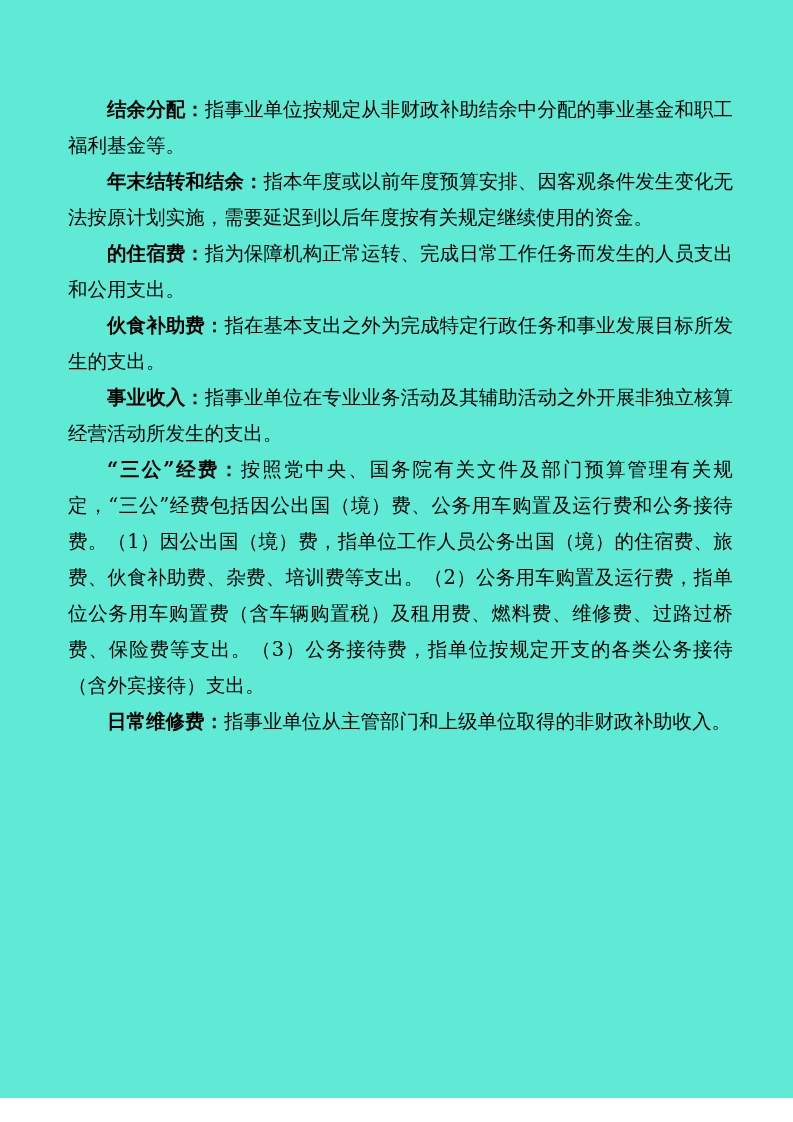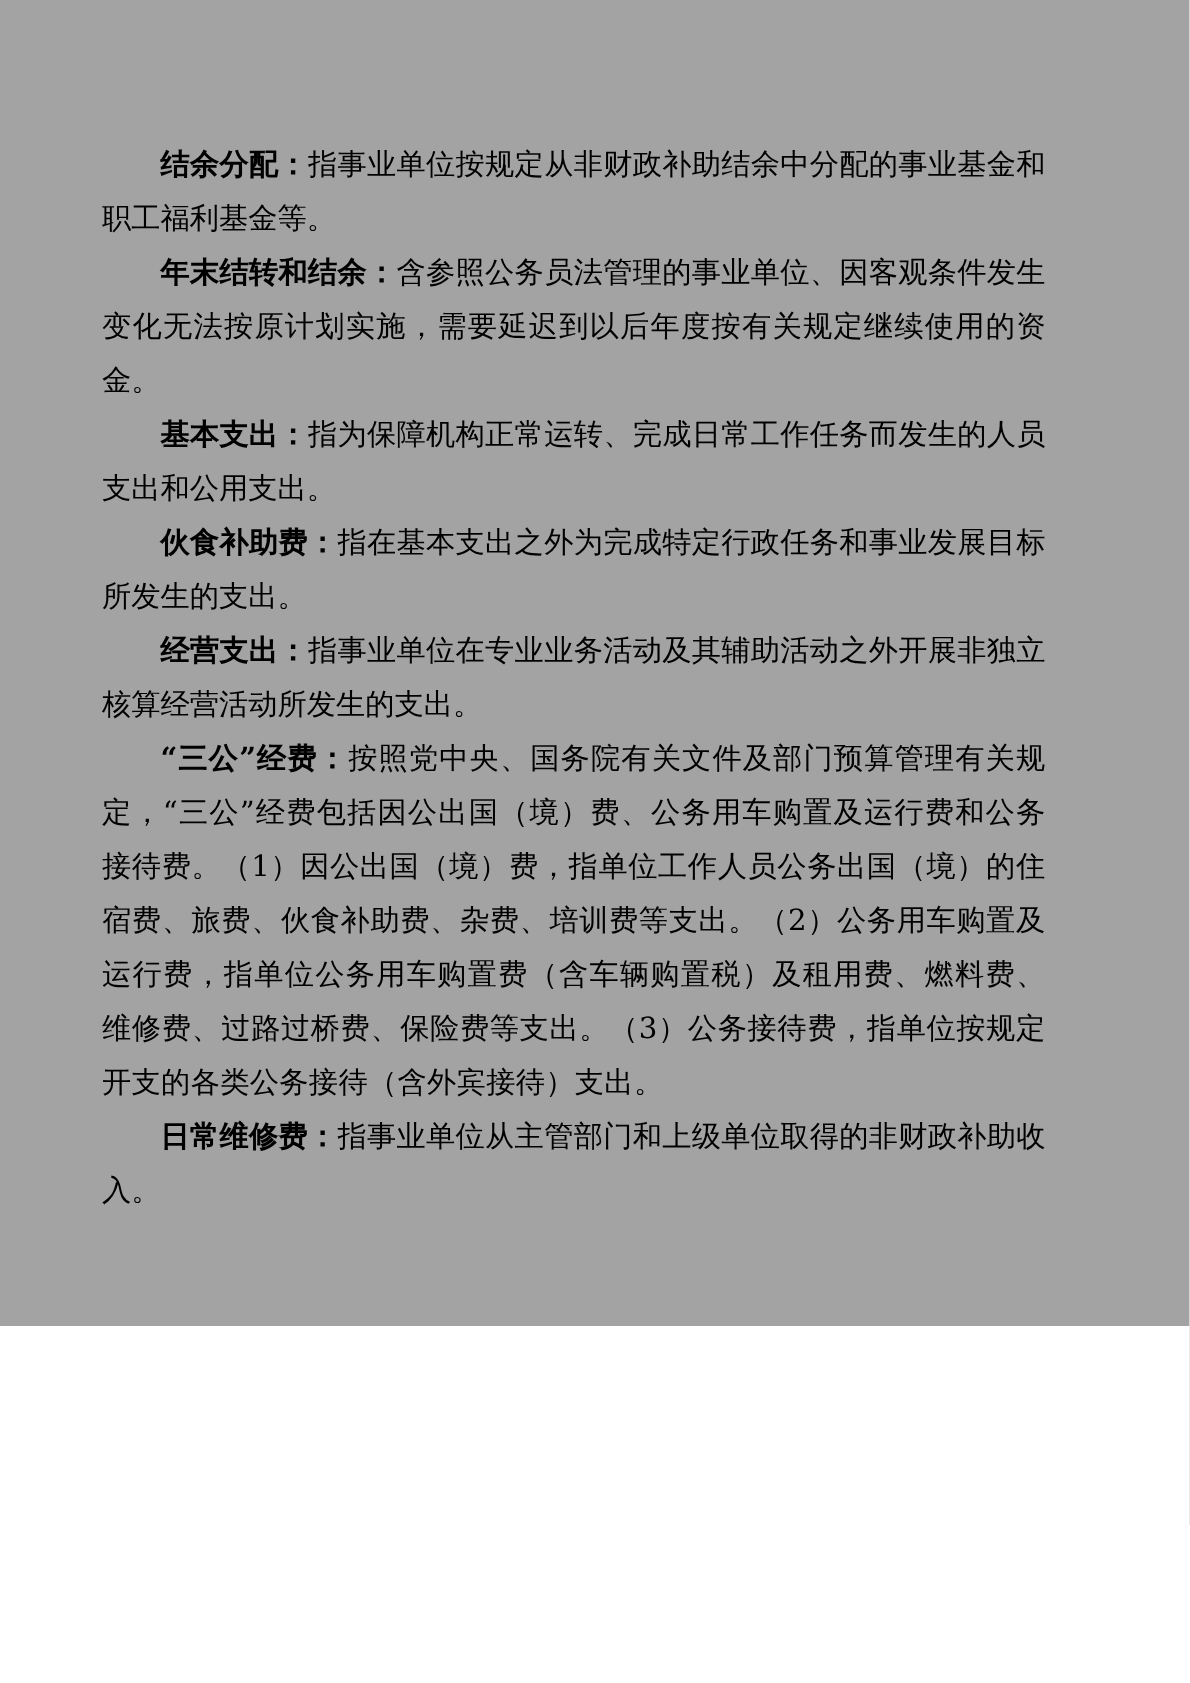--- a/index.html
+++ b/index.html
@@ -10,23 +10,23 @@
   body {
     width: 793px;
     height: 1122px;
     font-family: "DejaVu Serif", "Liberation Serif", serif;
     color: #000000;
     overflow: hidden;
   }
   .page {
     box-sizing: border-box;
     width: 793px;
-    height: 884px;
-    padding: 92px 96px 60px 68px;
-    background: #a3a3a3;
+    height: 1098px;
+    padding: 92px 60px 60px 68px;
+    background: #5eead4;
   }
   .doc-body {
     font-size: 19.5px;
     line-height: 36px;
     text-align: justify;
     text-justify: inter-ideograph;
   }
   p.para {
     margin: 0;
     text-indent: 2em;
@@ -44,33 +44,33 @@
 <body>
 
 <div class="page">
   <div class="doc-body">
 
     <p class="para">
       <span class="term">结余分配：</span><span>指事业单位按规定从非财政补助结余中分配的事业基金和职工福利基金等。</span>
     </p>
 
     <p class="para">
-      <span class="term">年末结转和结余：</span><span>含参照公务员法管理的事业单位、因客观条件发生变化无法按原计划实施，需要延迟到以后年度按有关规定继续使用的资金。</span>
+      <span class="term">年末结转和结余：</span><span>指本年度或以前年度预算安排、因客观条件发生变化无法按原计划实施，需要延迟到以后年度按有关规定继续使用的资金。</span>
     </p>
 
     <p class="para">
-      <span class="term">基本支出：</span><span>指为保障机构正常运转、完成日常工作任务而发生的人员支出和公用支出。</span>
+      <span class="term">的住宿费：</span><span>指为保障机构正常运转、完成日常工作任务而发生的人员支出和公用支出。</span>
     </p>
 
     <p class="para">
       <span class="term">伙食补助费：</span><span>指在基本支出之外为完成特定行政任务和事业发展目标所发生的支出。</span>
     </p>
 
     <p class="para">
-      <span class="term">经营支出：</span><span>指事业单位在专业业务活动及其辅助活动之外开展非独立核算经营活动所发生的支出。</span>
+      <span class="term">事业收入：</span><span>指事业单位在专业业务活动及其辅助活动之外开展非独立核算经营活动所发生的支出。</span>
     </p>
 
     <p class="para wide-para">
       <span class="term">“三公”经费：</span><span>按照党中央、国务院有关文件及部门预算管理有关规定，“三公”经费包括因公出国（境）费、公务用车购置及运行费和公务接待费。（1）因公出国（境）费，指单位工作人员公务出国（境）的住宿费、旅费、伙食补助费、杂费、培训费等支出。（2）公务用车购置及运行费，指单位公务用车购置费（含车辆购置税）及租用费、燃料费、维修费、过路过桥费、保险费等支出。（3）公务接待费，指单位按规定开支的各类公务接待（含外宾接待）支出。</span>
     </p>
 
 
 
     <p class="para">
       <span class="term">日常维修费：</span><span>指事业单位从主管部门和上级单位取得的非财政补助收入。</span>

